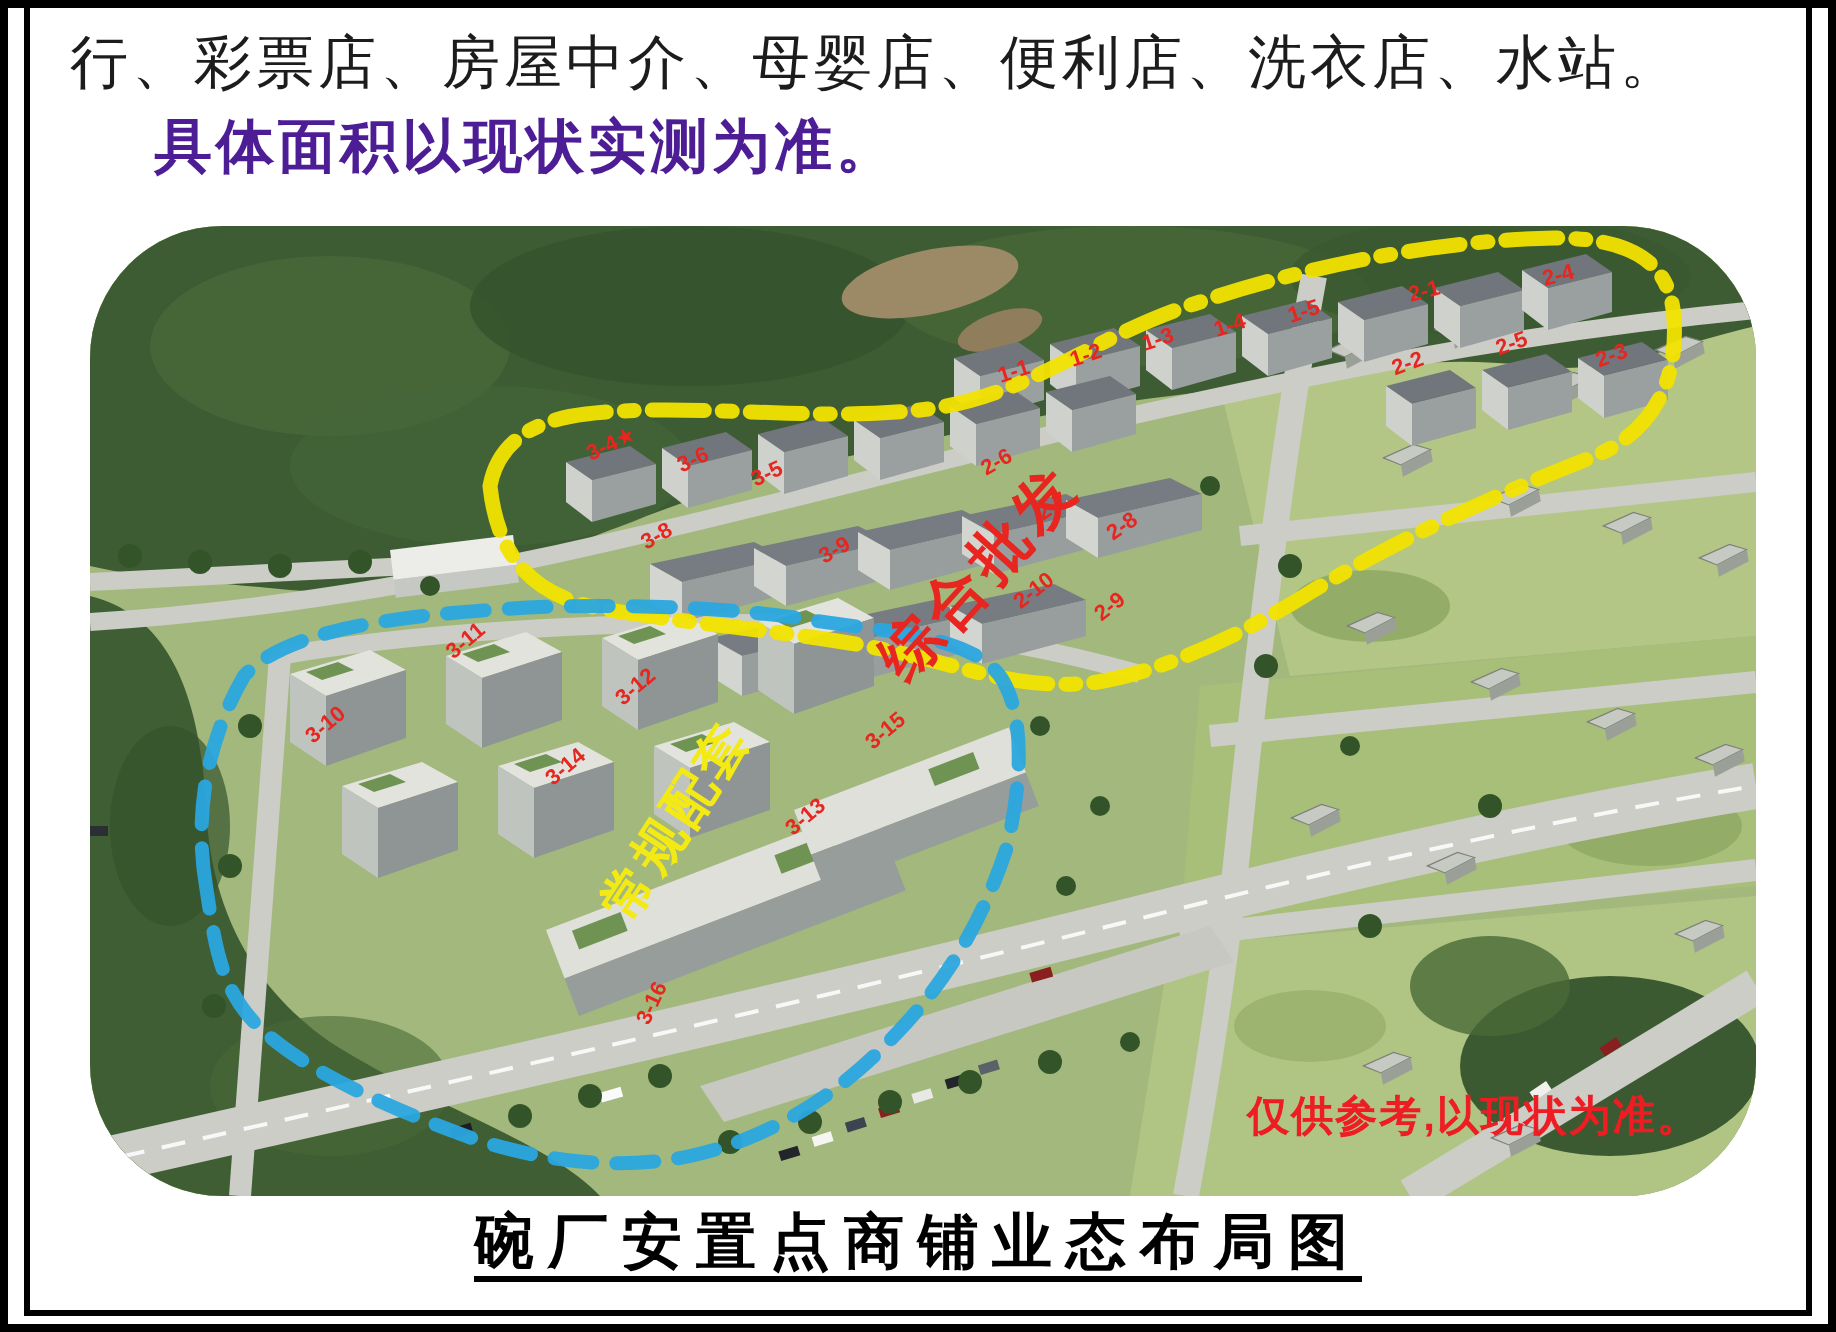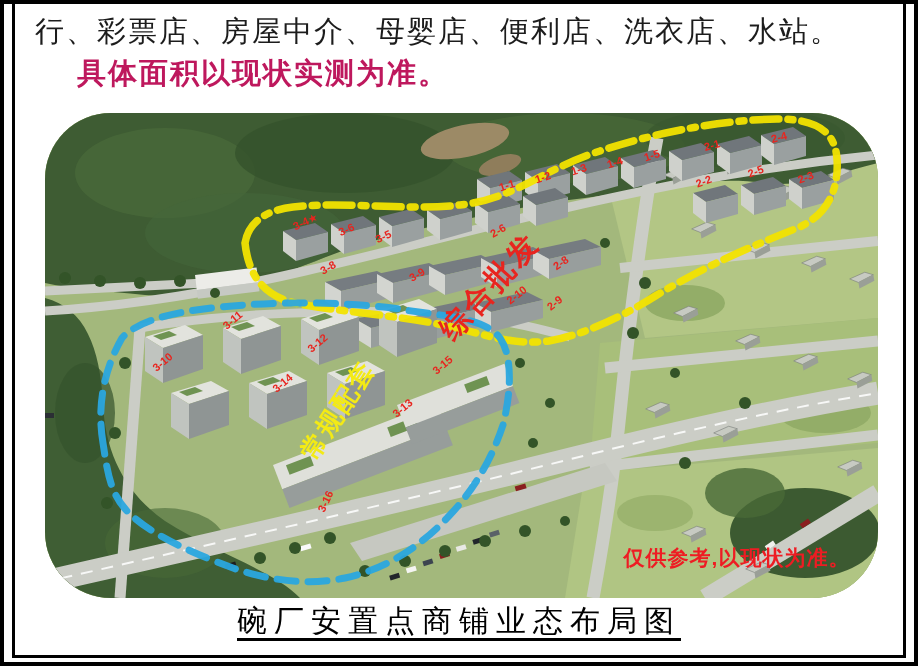--- a/index.html
+++ b/index.html
@@ -4,26 +4,26 @@
 <style>
   html,body{margin:0;padding:0;background:#fff;}
   .page{position:relative;width:918px;height:666px;background:#fff;
         border:4px solid #000;box-sizing:border-box;overflow:hidden;
         font-family:"Liberation Serif","DejaVu Serif",serif;}
   .inner{position:absolute;left:8px;top:0;right:8px;bottom:4px;
          border-left:3px solid #000;border-right:3px solid #000;border-bottom:3px solid #000;}
   .line1{position:absolute;left:20px;top:8px;margin:0;font-size:29px;letter-spacing:2px;
          color:#1c1c1c;white-space:nowrap;}
   .line2{position:absolute;left:62px;top:50px;margin:0;font-size:29px;font-weight:bold;
-         letter-spacing:2px;color:#be185d;white-space:nowrap;}
+         letter-spacing:2px;color:#4c1d95;white-space:nowrap;}
   .photo{position:absolute;left:30px;top:109px;width:833px;height:485px;
          border-radius:66px;overflow:hidden;background:#a3b87c;}
   .photo svg{display:block;}
   .caption{position:absolute;left:0;right:0;top:597px;margin:0;text-align:center;
-           font-size:30px;font-weight:normal;letter-spacing:7px;color:#000;
+           font-size:30px;font-weight:bold;letter-spacing:7px;color:#000;
            text-decoration:underline;text-underline-offset:7px;}
   .zone1{font:bold 30px "Liberation Sans","DejaVu Sans",sans-serif;letter-spacing:3px;}
   .zone2{font:bold 26px "Liberation Sans","DejaVu Sans",sans-serif;letter-spacing:2px;}
   .disc{font:bold 21px "Liberation Sans","DejaVu Sans",sans-serif;letter-spacing:1px;}
   .bl{font:bold 11px "Liberation Sans","DejaVu Sans",sans-serif;text-anchor:middle;}
 </style>
 </head>
 <body>
 
 <div class="page">

